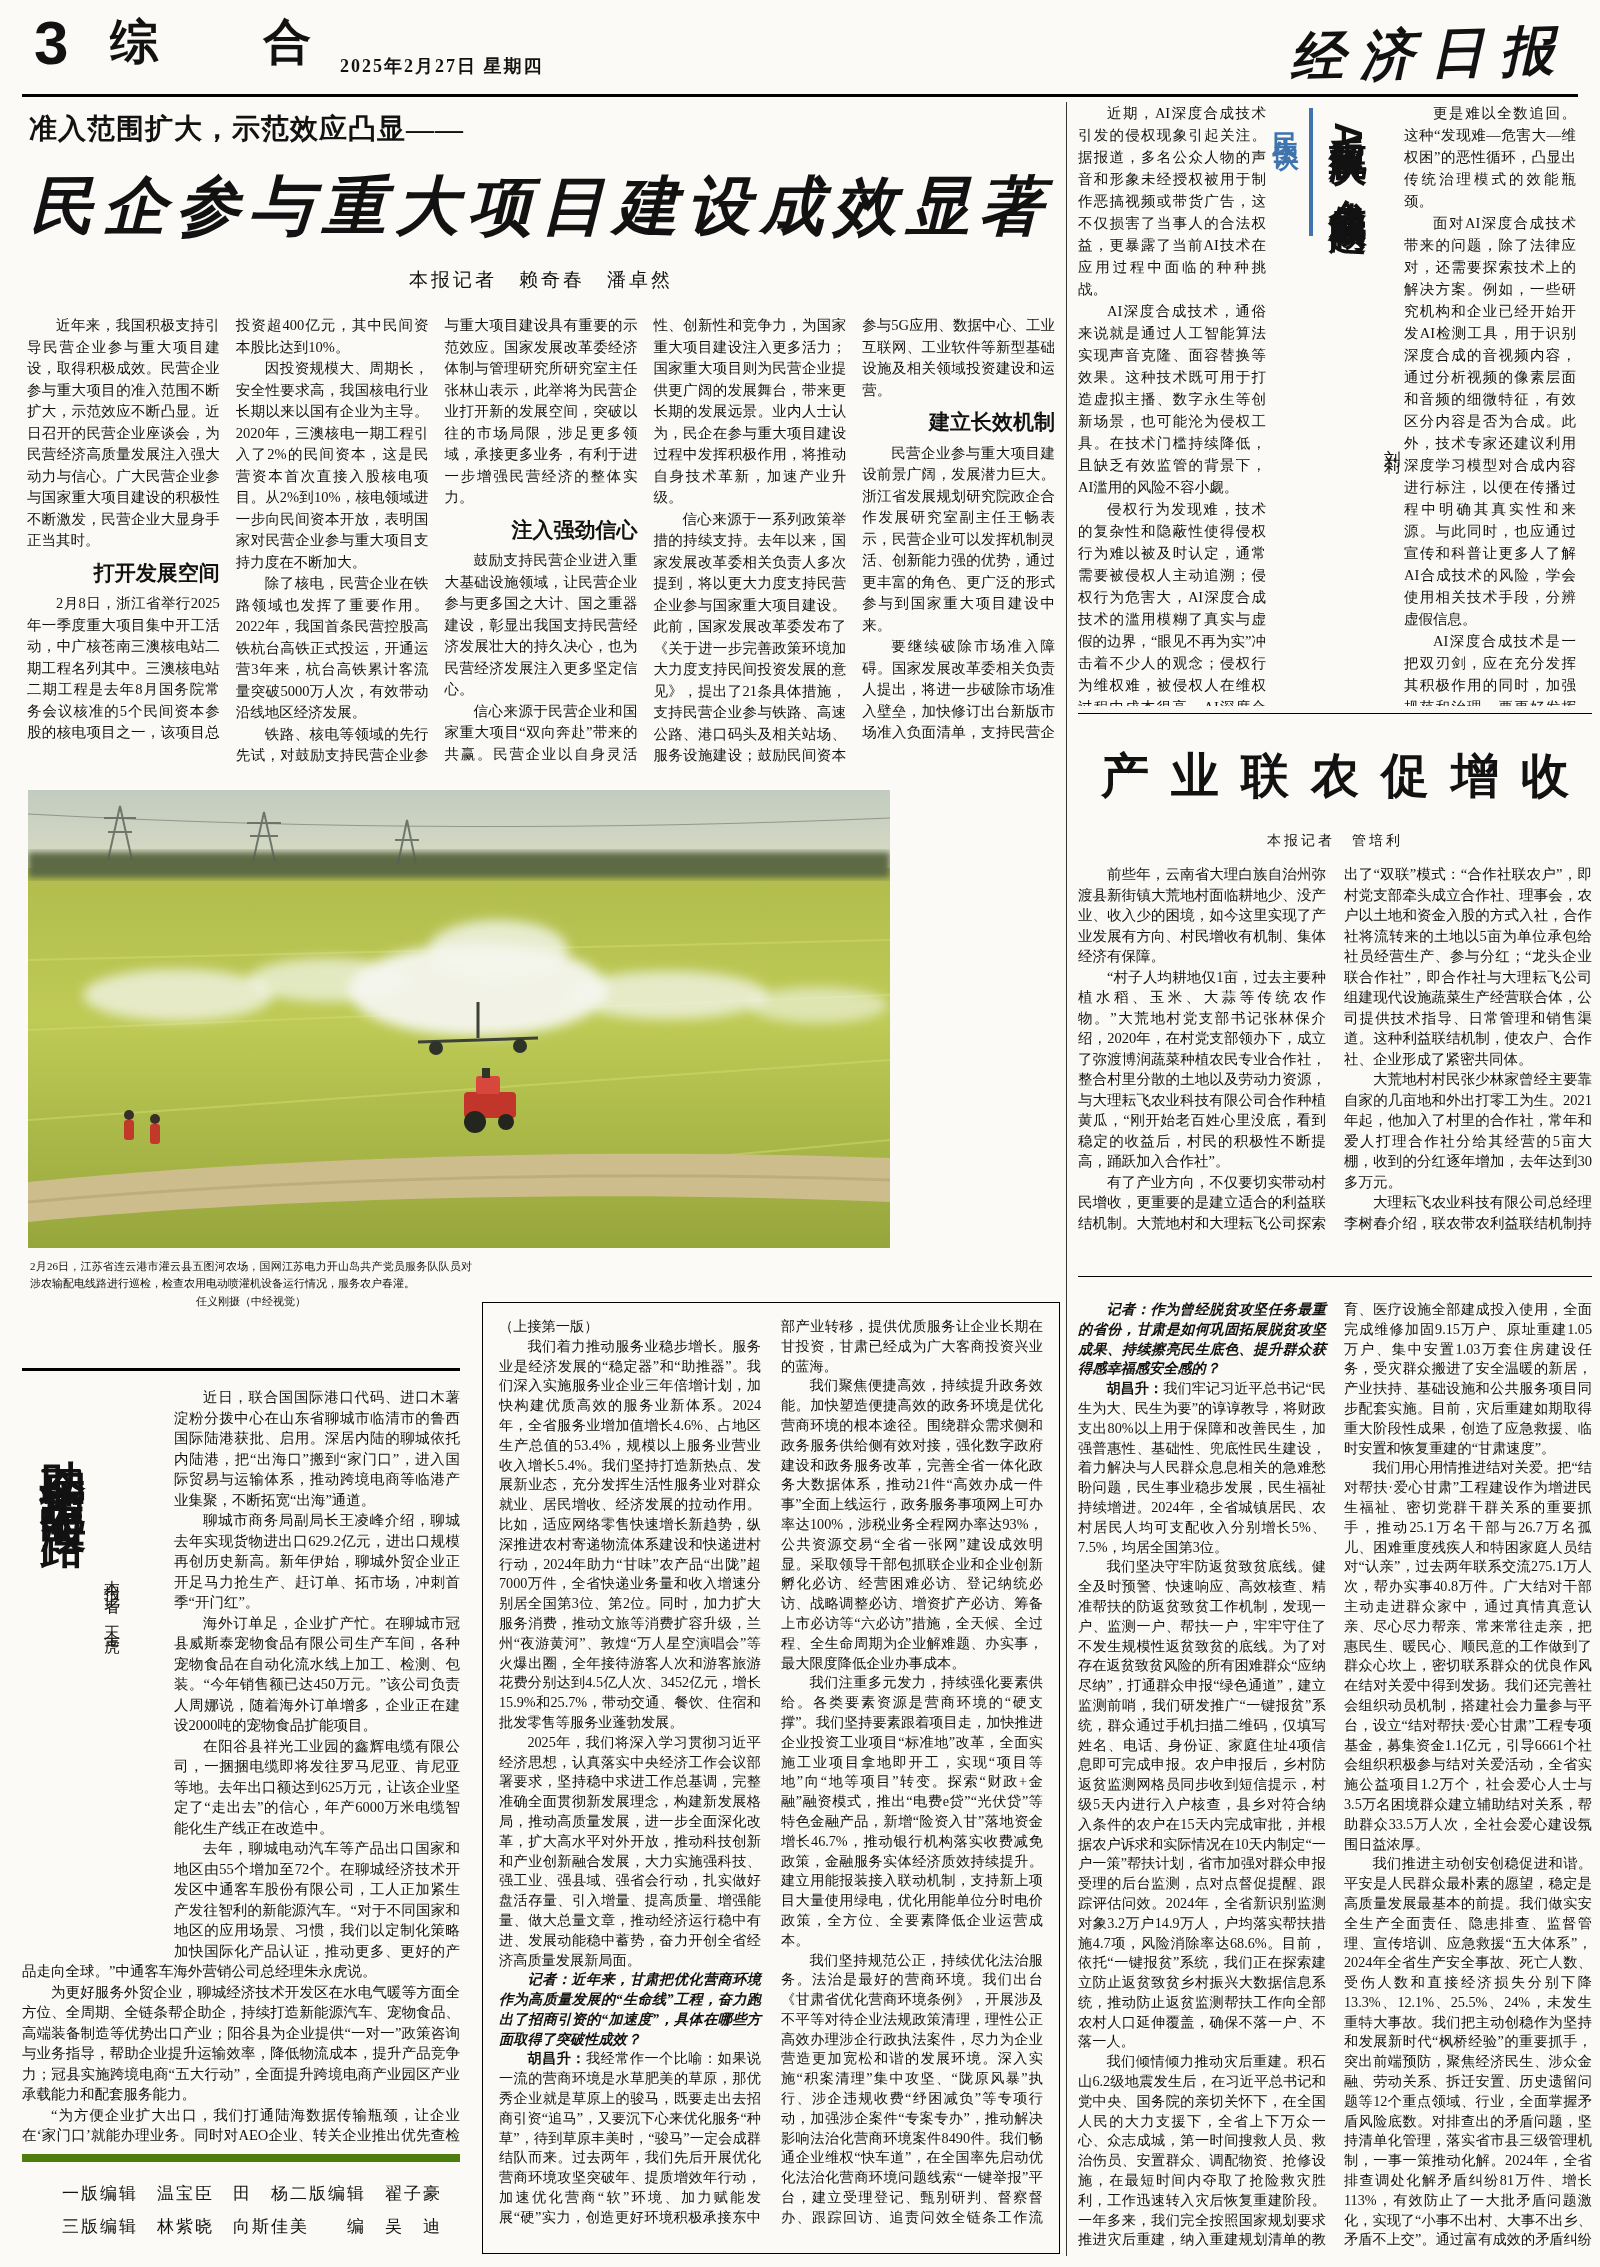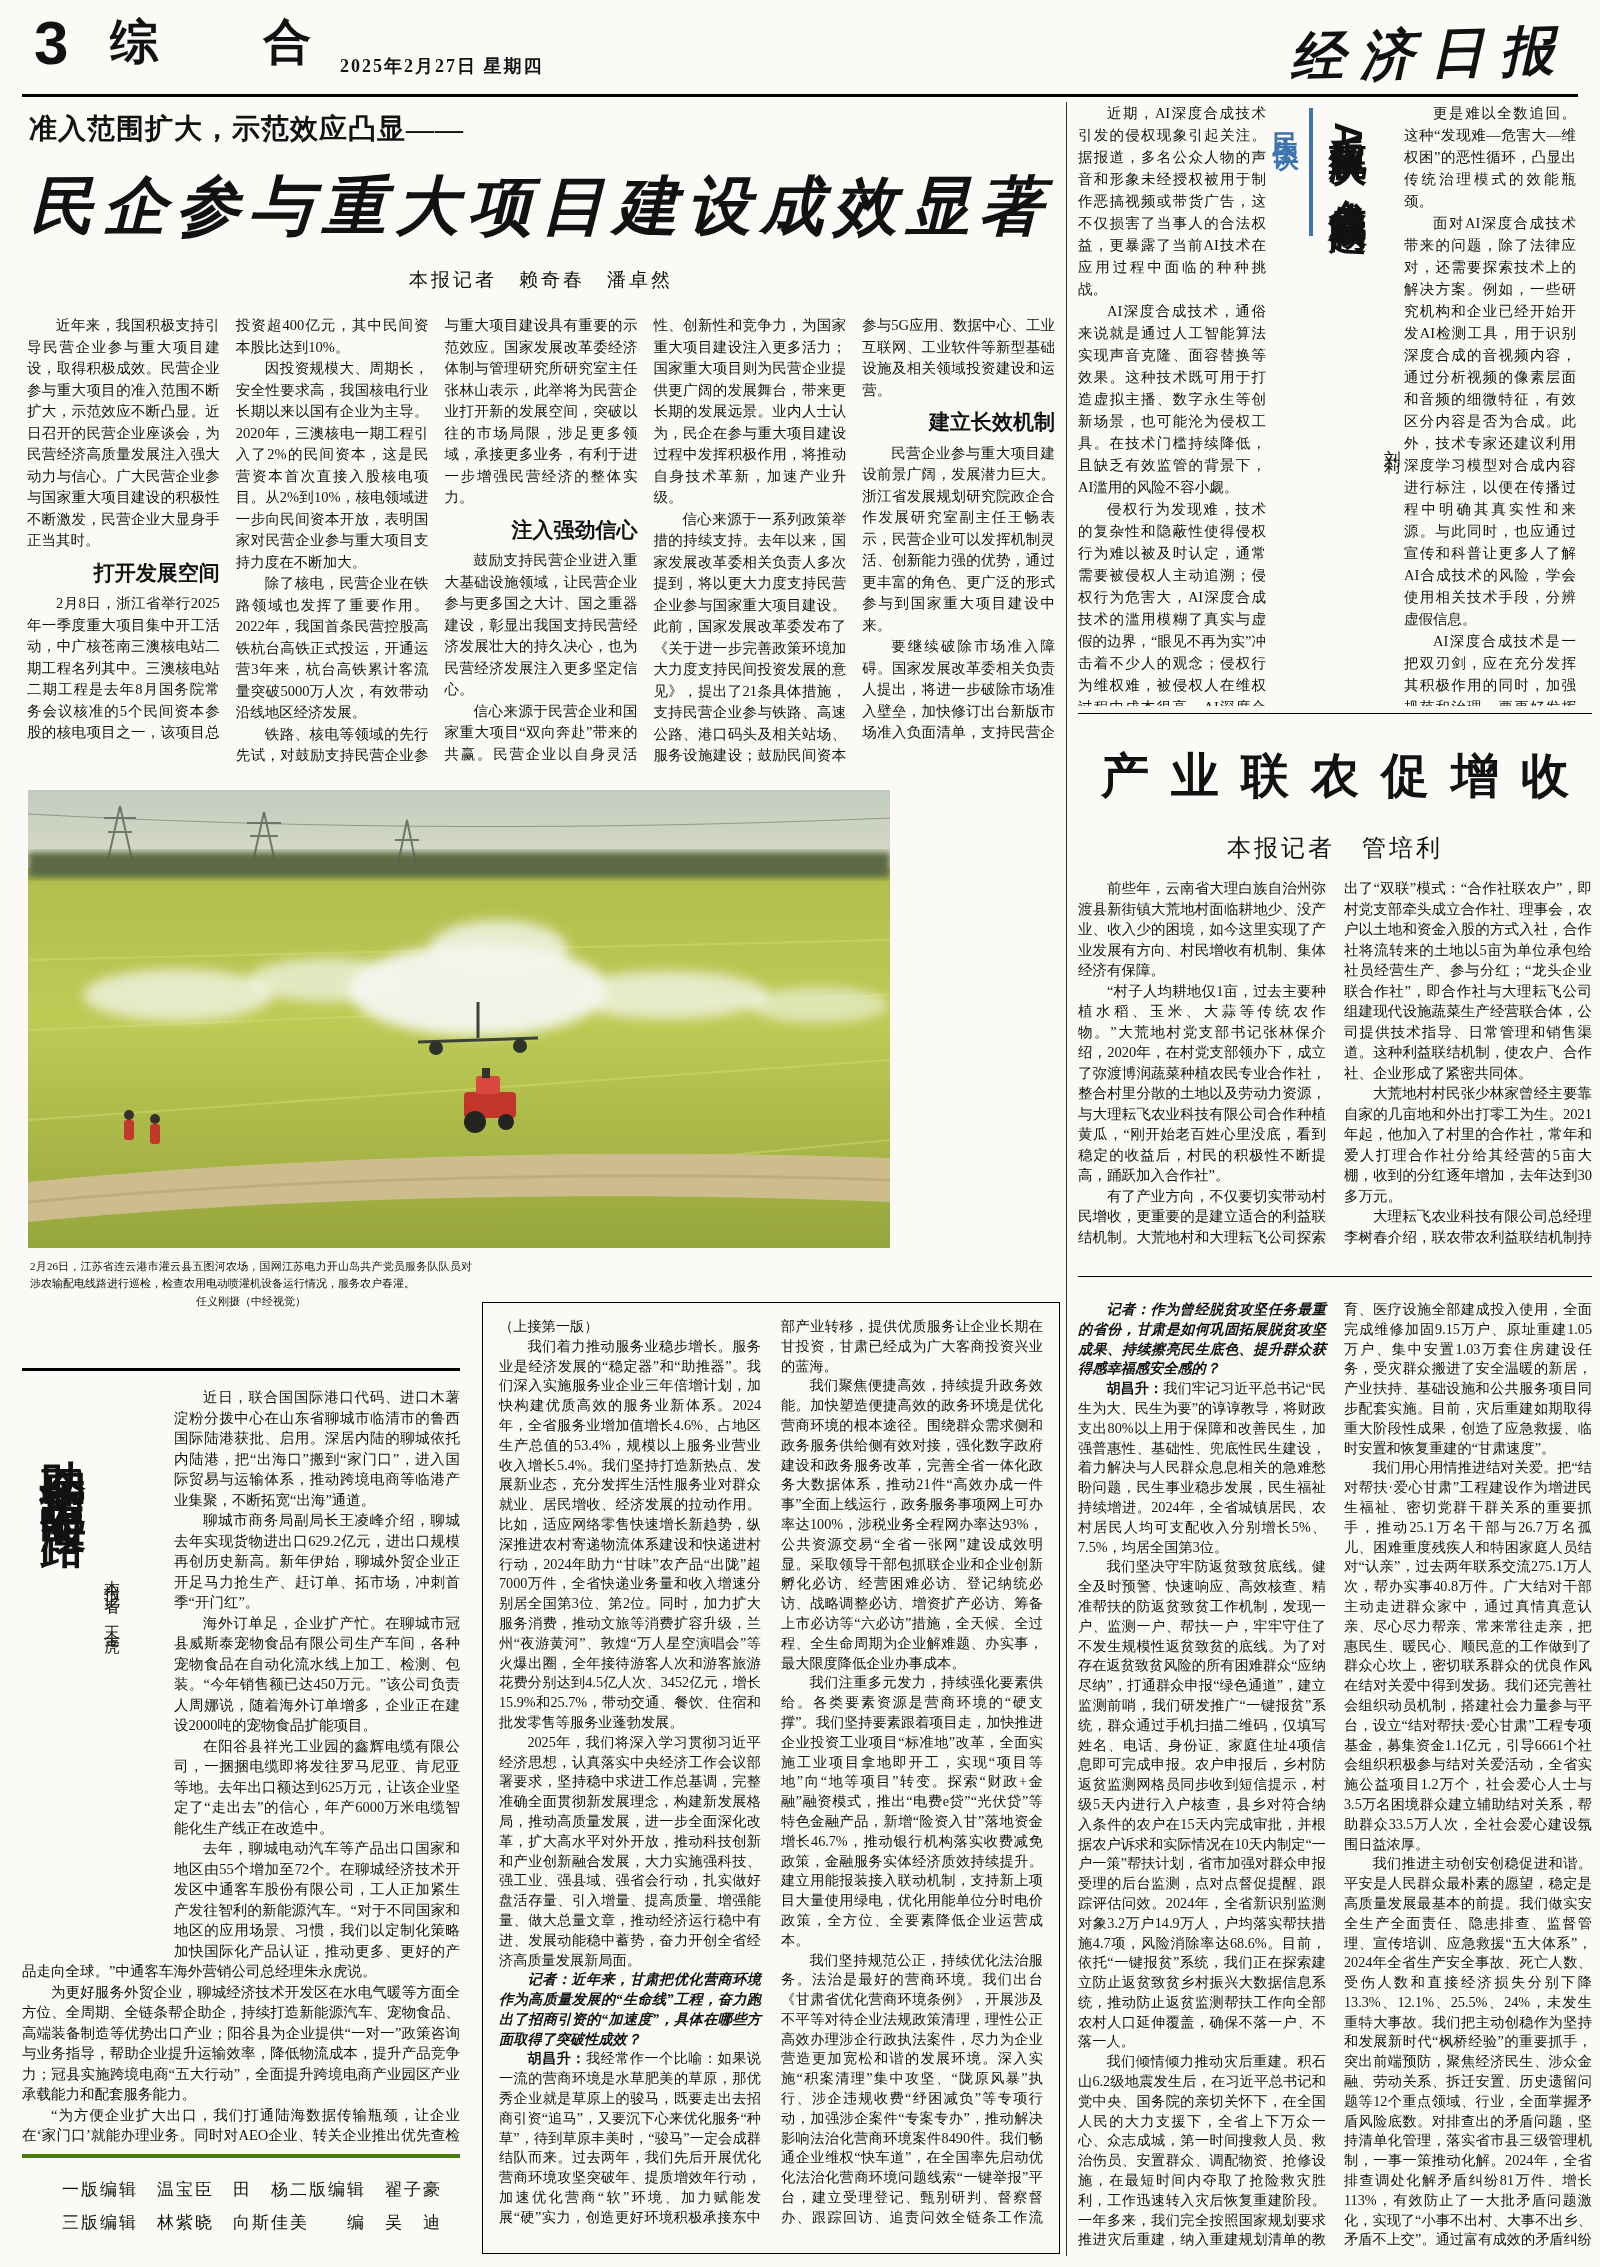--- a/index.html
+++ b/index.html
@@ -48,21 +48,21 @@
   .ms-center{width:138px;display:flex;justify-content:center;padding-top:4px;}
   .ms-label{writing-mode:vertical-rl;font-size:26px;font-weight:700;letter-spacing:6px;
             border-right:4px solid;padding:4px 6px 10px 2px;height:128px;margin-top:2px;}
   .ms-title{writing-mode:vertical-rl;font-family:"Liberation Sans","DejaVu Sans",sans-serif;
             font-size:38px;font-weight:900;line-height:1.25;margin-left:10px;letter-spacing:4px;}
   .ms-author{writing-mode:vertical-rl;font-size:17px;letter-spacing:8px;margin-left:10px;margin-top:330px;}
 
   
   .industry{position:absolute;left:1078px;top:722px;width:514px;height:548px;overflow:hidden;}
   .ind-headline{font-size:48px;font-weight:900;text-align:center;letter-spacing:22px;margin:22px 0 0 22px;}
-  .ind-byline{text-align:center;font-size:24px;letter-spacing:3px;margin:24px 0 14px;}
+  .ind-byline{text-align:center;font-size:14px;letter-spacing:3px;margin:24px 0 14px;}
   .ind-body{column-count:2;column-gap:18px;font-size:14.5px;line-height:20.5px;height:372px;overflow:hidden;}
 
   
   .photo{position:absolute;left:28px;top:790px;width:862px;height:458px;}
   .caption{position:absolute;left:30px;top:1258px;width:442px;font-size:11px;line-height:1.5;text-align:justify;}
   .credit{text-align:center;margin-top:2px;}
 
   
   .cont-box{position:absolute;left:482px;top:1302px;width:578px;height:952px;border:1px solid #000;
             padding:14px 16px;overflow:hidden;}
@@ -77,21 +77,21 @@
           padding-top:16px;overflow:hidden;}
   .exp-head{float:left;width:152px;height:556px;display:flex;}
   .exp-title{writing-mode:vertical-rl;font-size:46px;font-weight:900;line-height:1.15;
              letter-spacing:8px;padding-top:36px;margin-left:14px;}
   .exp-byline{writing-mode:vertical-rl;font-size:16px;letter-spacing:6px;margin-left:12px;margin-top:180px;}
   .exp-body{font-size:14.5px;line-height:20.5px;}
   .exp-body p{margin:0;text-indent:2em;text-align:justify;}
 
   
   .editors{position:absolute;left:22px;top:2154px;width:438px;height:98px;
-           border-top:4px solid #4d7c0f;display:flex;justify-content:center;
+           border-top:8px solid #4d7c0f;display:flex;justify-content:center;
            padding:10px 18px 0 40px;}
   .editors p{margin:10px 0;font-size:17px;letter-spacing:2px;text-indent:0;}
 </style>
 </head>
 <body>
 
 <div class="page" data-interactable="false">
 
   <div class="header" data-interactable="false">
     <div class="pgnum" data-interactable="false">3</div>

